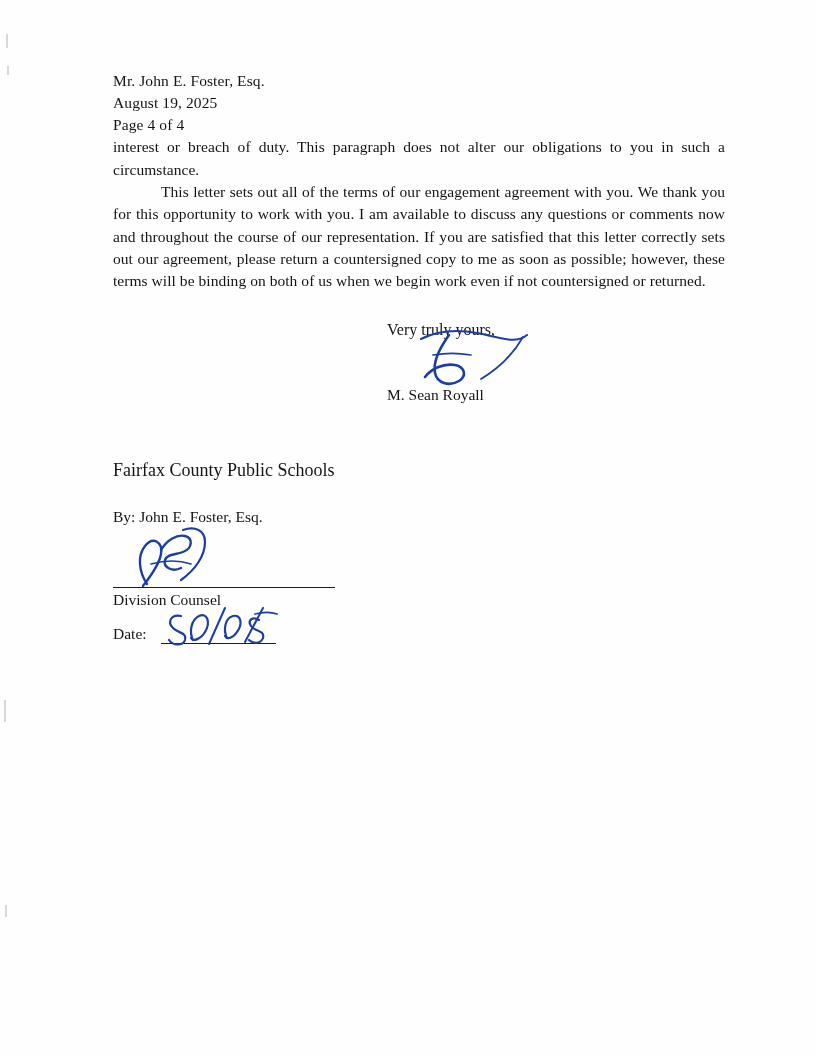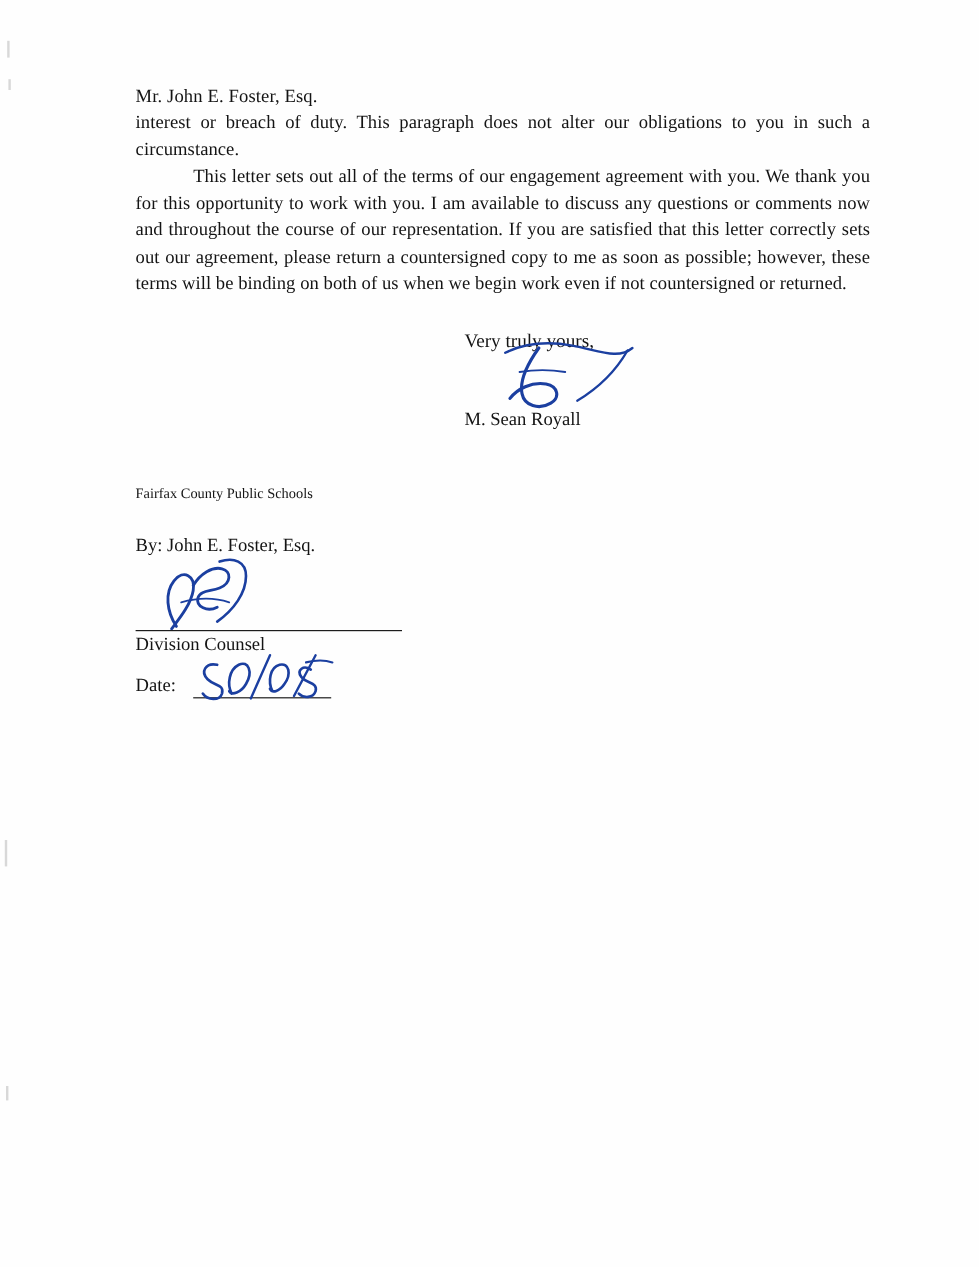--- a/index.html
+++ b/index.html
@@ -89,22 +89,22 @@
   }
 
   .agreed-heading {
     margin-top: 33px;
     font-size: 15.5px;
     font-weight: bold;
     letter-spacing: 0.3px;
   }
 
   .client-name {
-    margin-top: 32px;
-    font-size: 12px;
+    margin-top: 43px;
+    font-size: 18px;
   }
 
   .by-line {
     margin-top: 27px;
     font-size: 15.5px;
   }
 
   .sig-area {
     position: relative;
     margin-top: 4px;
@@ -161,20 +161,22 @@
 
   <div class="scan-mark m1"></div>
   <div class="scan-mark m2"></div>
   <div class="scan-mark m3"></div>
   <div class="scan-mark m4"></div>
 
   <div class="content">
 
     <div class="letterhead-block">
       <div>Mr. John E. Foster, Esq.</div>
+      <div>August 19, 2025</div>
+      <div>Page 4 of 4</div>
     </div>
 
     <p class="body-text para-continued">interest or breach of duty.  This paragraph does not alter our obligations to you in such a circumstance.</p>
 
     <p class="body-text para-closing">This letter sets out all of the terms of our engagement agreement with you. We thank you for this opportunity to work with you.  I am available to discuss any questions or comments now and throughout the course of our representation.  If you are satisfied that this letter correctly sets out our agreement, please return a countersigned copy to me as soon as possible; however, these terms will be binding on both of us when we begin work even if not countersigned or returned.</p>
 
     <div class="closing-wrap">
       <div class="very-truly">Very truly yours,</div>
 
       <svg class="ink-sig" viewBox="0 0 140 72">

